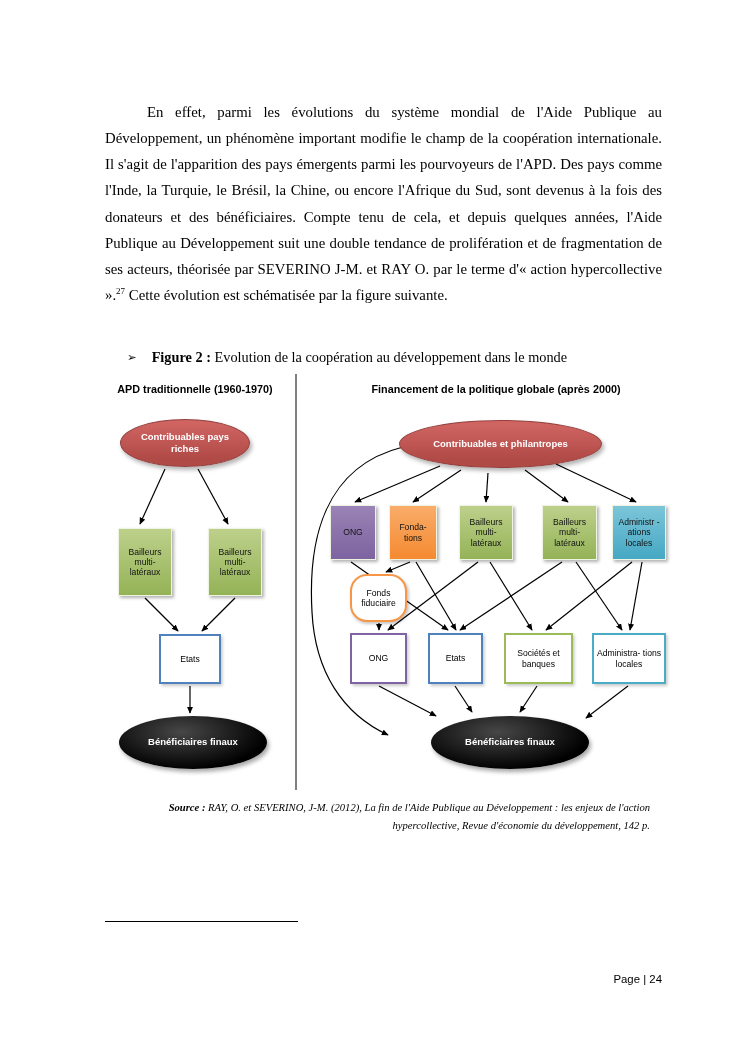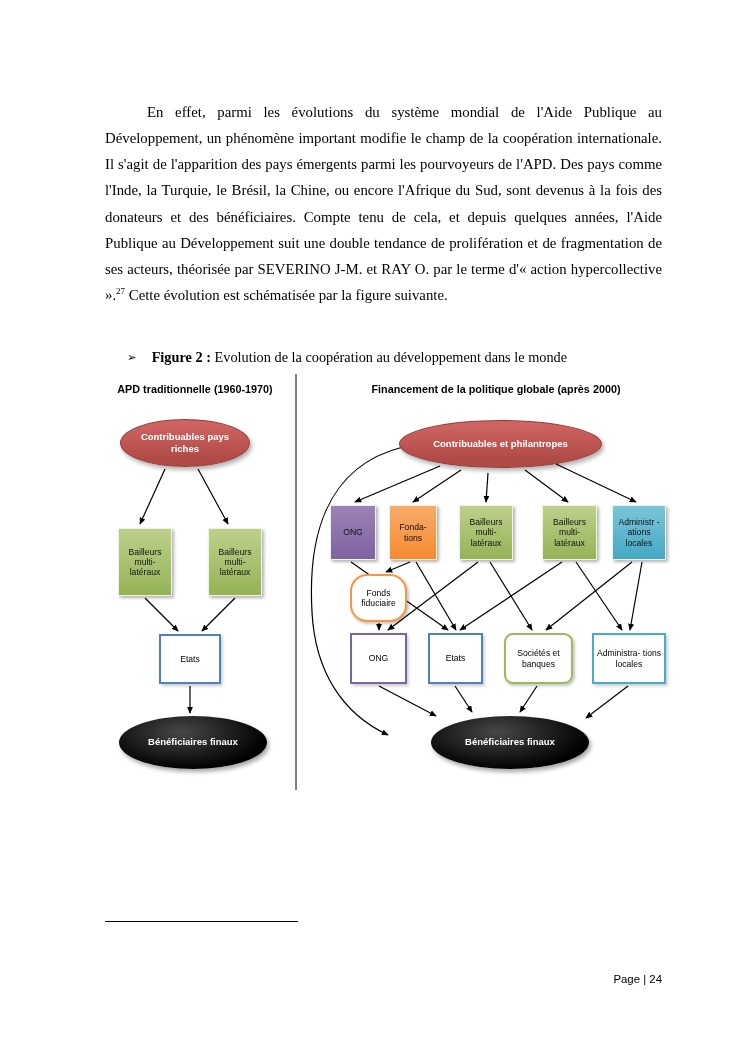--- a/index.html
+++ b/index.html
@@ -21,21 +21,21 @@
   .black{background:radial-gradient(ellipse at 42% 30%,#474747 0%,#000 72%);box-shadow:2px 3px 4px rgba(0,0,0,.35);}
   .box{font-size:8.6px;line-height:1.2;padding:2px;}
   .fill{border:1px solid #eef3e2;box-shadow:2px 2px 3px rgba(0,0,0,.3);color:#111;}
   .green{background:linear-gradient(180deg,#bdd08b,#94b357);}
   .purple{background:linear-gradient(180deg,#9a83b5,#7d63a0);}
   .orange{background:linear-gradient(180deg,#f9ac69,#f58a31);}
   .teal{background:linear-gradient(180deg,#7cc5d8,#45a8c4);}
   .outline{background:#fff;border:2px solid #000;box-shadow:1.5px 2px 3px rgba(0,0,0,.22);}
   .ob-blue{border-color:#4f81bd;}
   .ob-purple{border-color:#8064a2;}
-  .ob-green{border-color:#9bbb59;border-radius:9px;}
+  .ob-green{border-color:#9bbb59;}
   .ob-teal{border-color:#4bacc6;}
   .ob-orange{border-color:#f79646;border-radius:17px;}
 
   .source{position:absolute;left:105px;top:799px;width:545px;text-align:right;font-size:10.6px;font-style:italic;line-height:17.5px;}
   .source b{font-weight:bold;}
 
   .fnrule{position:absolute;left:105px;top:921px;width:193px;border-top:1px solid #000;height:0;}
   .footnote{position:absolute;left:105px;top:927px;width:552px;font-family:"Liberation Sans",sans-serif;font-size:11.4px;line-height:16.5px;}
   .footnote sup{font-size:7.5px;line-height:0;}
 
@@ -121,18 +121,19 @@
     <div class="node box outline ob-orange" style="left:262px;top:202px;width:57px;height:48px;">Fonds fiduciaire</div>
 
     <div class="node box outline ob-purple" style="left:262px;top:261px;width:57px;height:51px;">ONG</div>
     <div class="node box outline ob-blue" style="left:340px;top:261px;width:55px;height:51px;">Etats</div>
     <div class="node box outline ob-green" style="left:416px;top:261px;width:69px;height:51px;">Sociétés et banques</div>
     <div class="node box outline ob-teal" style="left:504px;top:261px;width:74px;height:51px;">Administra- tions locales</div>
 
     <div class="node ellipse black" style="left:343px;top:344px;width:158px;height:53px;">Bénéficiaires finaux</div>
   </div>
 
+  <div class="source"><b>Source :</b><span> RAY, O. et SEVERINO, J-M. (2012), La fin de l'Aide Publique au Développement : les enjeux de l'action hypercollective, Revue d'économie du développement, 142 p.</span></div>
 
   <div class="fnrule"></div>
 
   <div class="pagenum">Page | 24</div>
 
 </div>
 
 </body></html>

